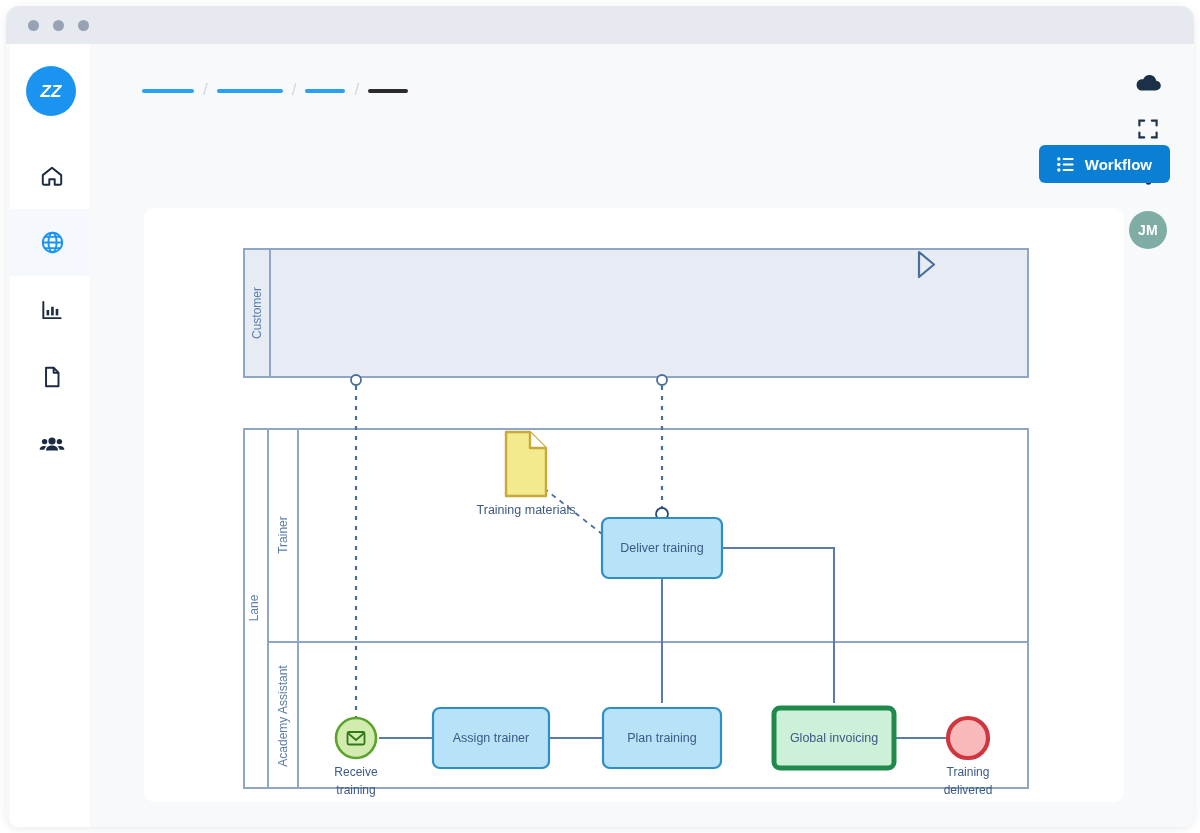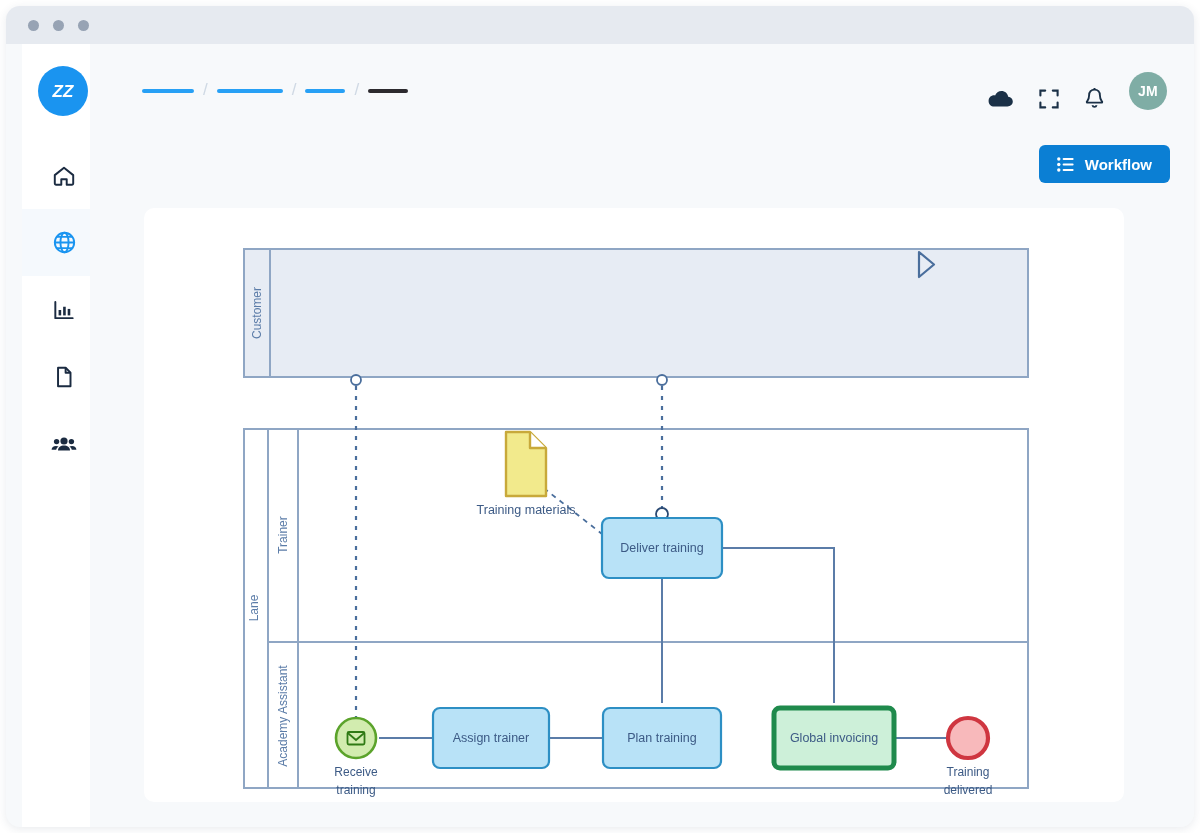--- a/index.html
+++ b/index.html
@@ -24,21 +24,21 @@
     position: absolute; left: 0; top: 0;
     width: 100%; height: 38px;
     background: #e6eaf0;
     display: flex; align-items: center;
     padding-left: 22px; gap: 14px;
   }
   .dot { width: 11px; height: 11px; border-radius: 50%; background: #97a3b4; }
 
   
   .sidebar {
-    position: absolute; left: 16px; top: 38px;
+    position: absolute; left: 4px; top: 38px;
     width: 84px; height: 783px;
     background: #ffffff;
   }
   .logo {
     position: absolute; left: 16px; top: 22px;
     width: 50px; height: 50px; border-radius: 50%;
     background: #1a94f0;
     display: flex; align-items: center; justify-content: center;
   }
   .nav { position: absolute; left: 0; top: 98px; width: 84px; }
@@ -71,21 +71,21 @@
   }
   .crumb-bar { height: 4px; border-radius: 2px; background: #27a0f5; }
   .crumb-bar.last { background: #2c2a2e; }
   .crumb-sep {
     color: #cfd9e4; font-size: 17px; line-height: 1;
     transform: translateY(-1px);
   }
 
   .topicons {
     position: absolute; right: 27px; top: 28px;
-    display: flex; align-items: flex-end; gap: 24px;
+    display: flex; align-items: center; gap: 24px; flex-direction: column;
   }
   .avatar {
     width: 38px; height: 38px; border-radius: 50%;
     background: #7fada5; color: #fff;
     font-size: 14px; font-weight: bold;
     display: flex; align-items: center; justify-content: center;
     letter-spacing: .3px;
   }
 
   .actions {

